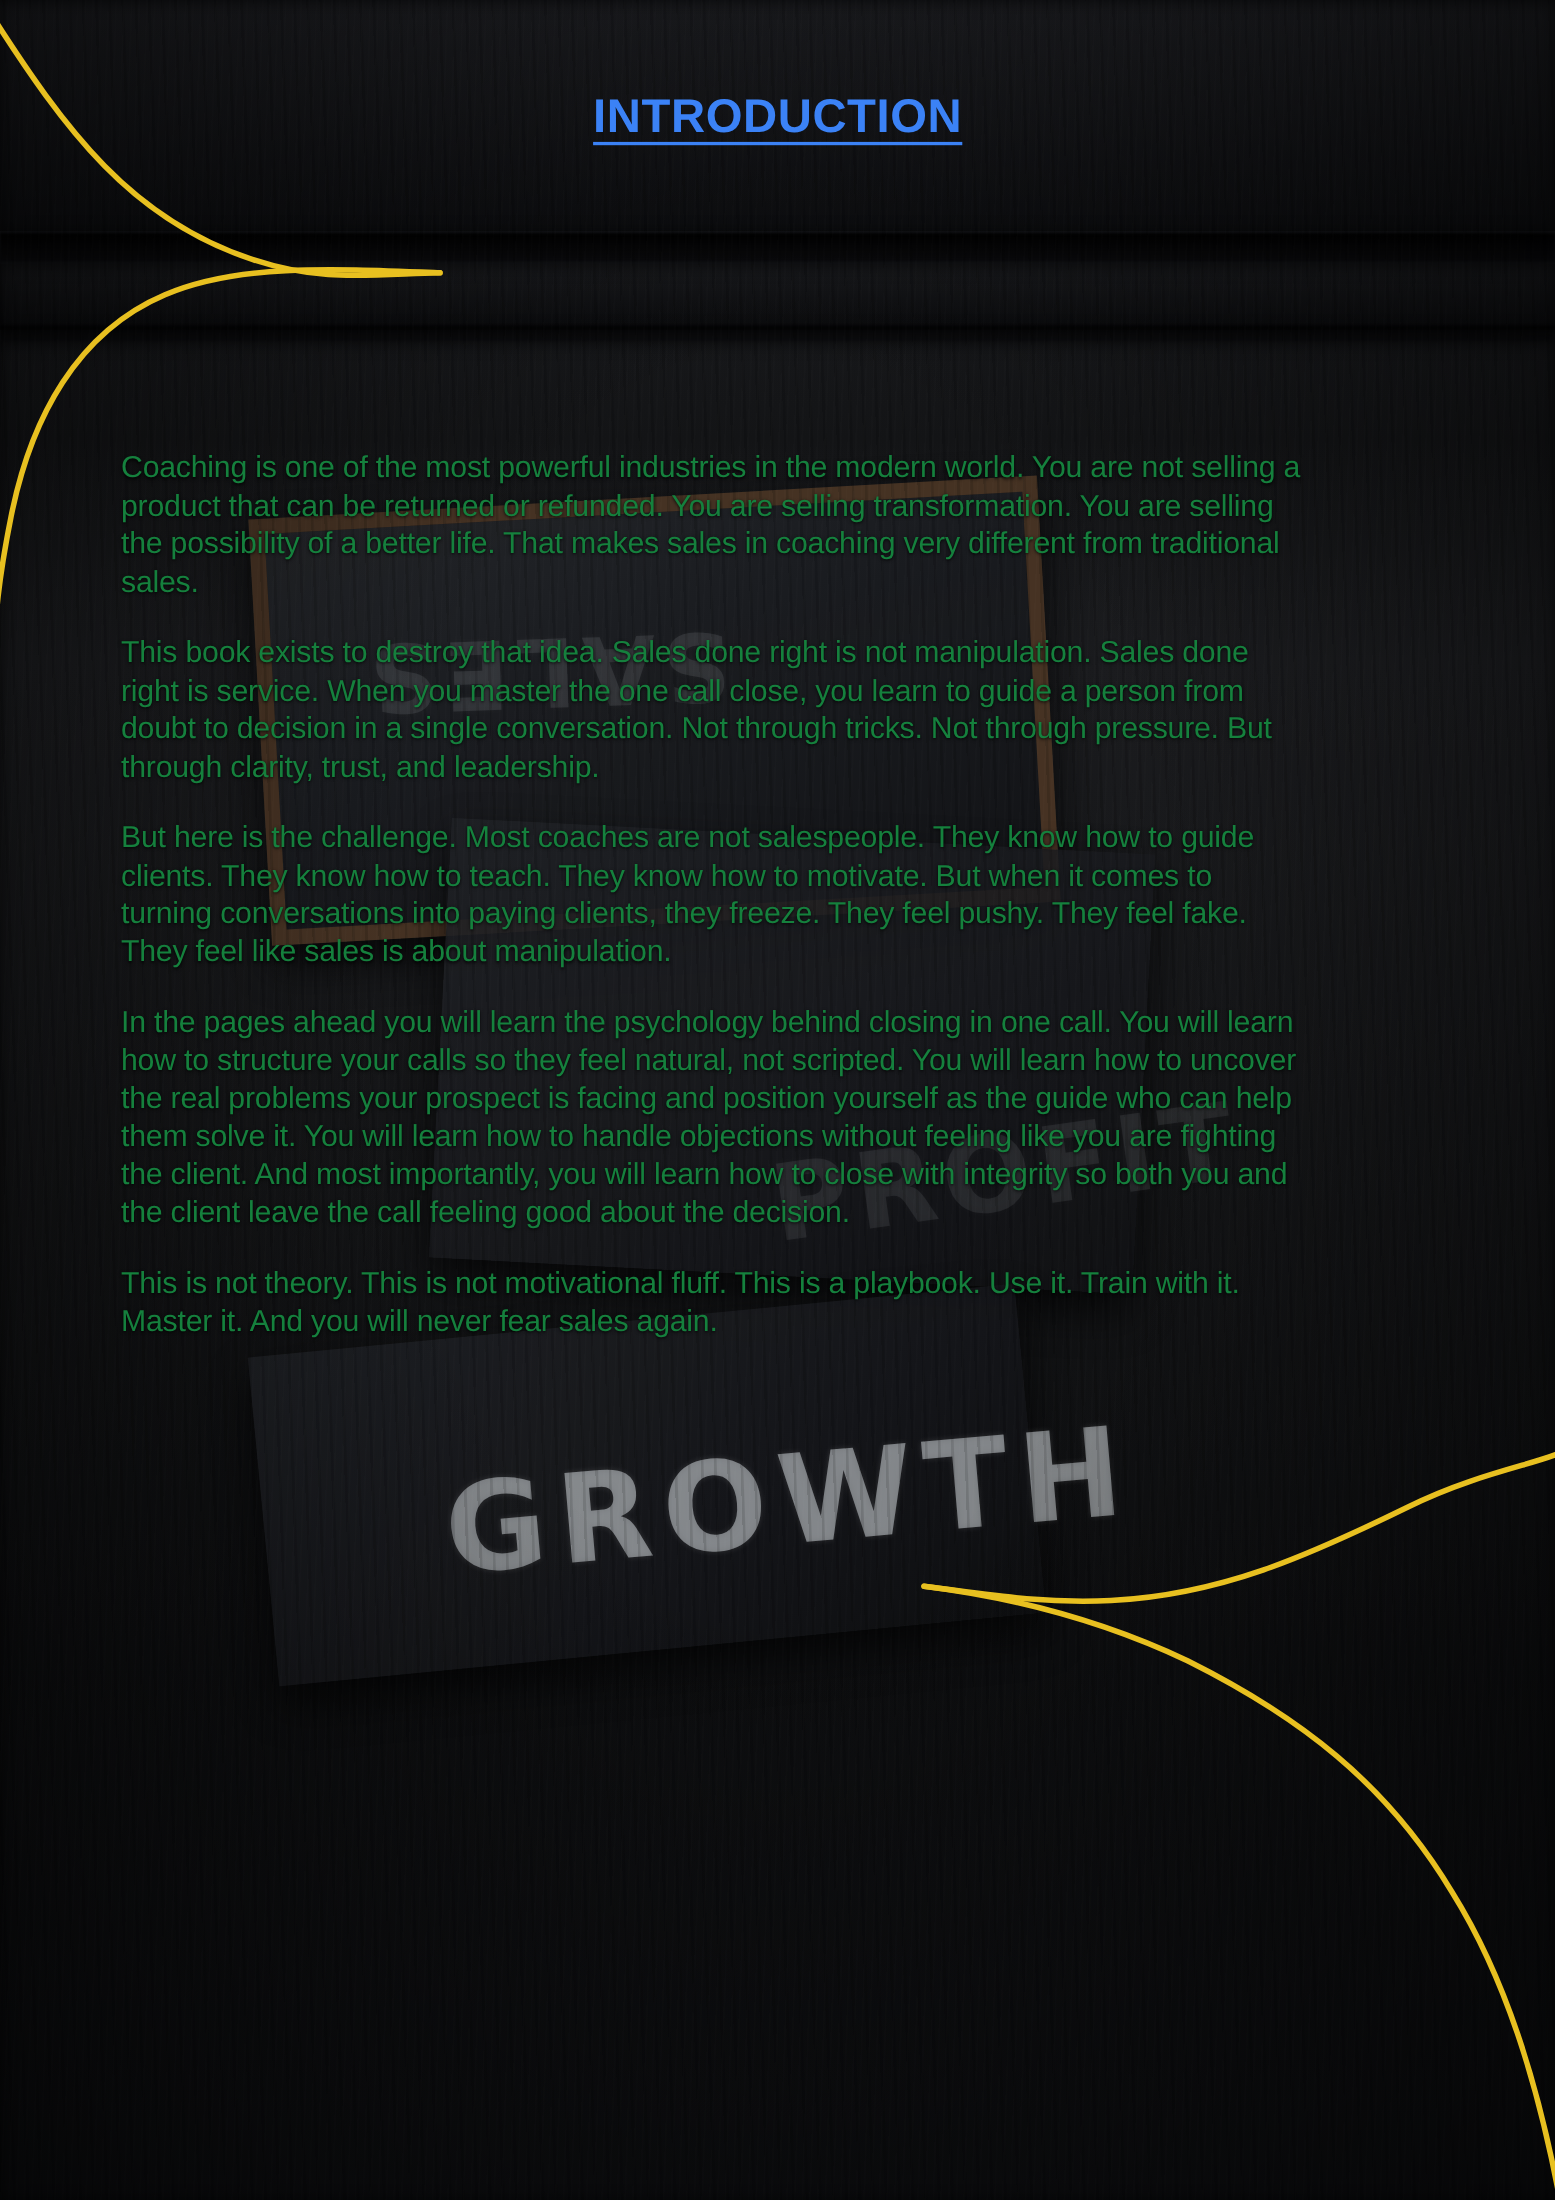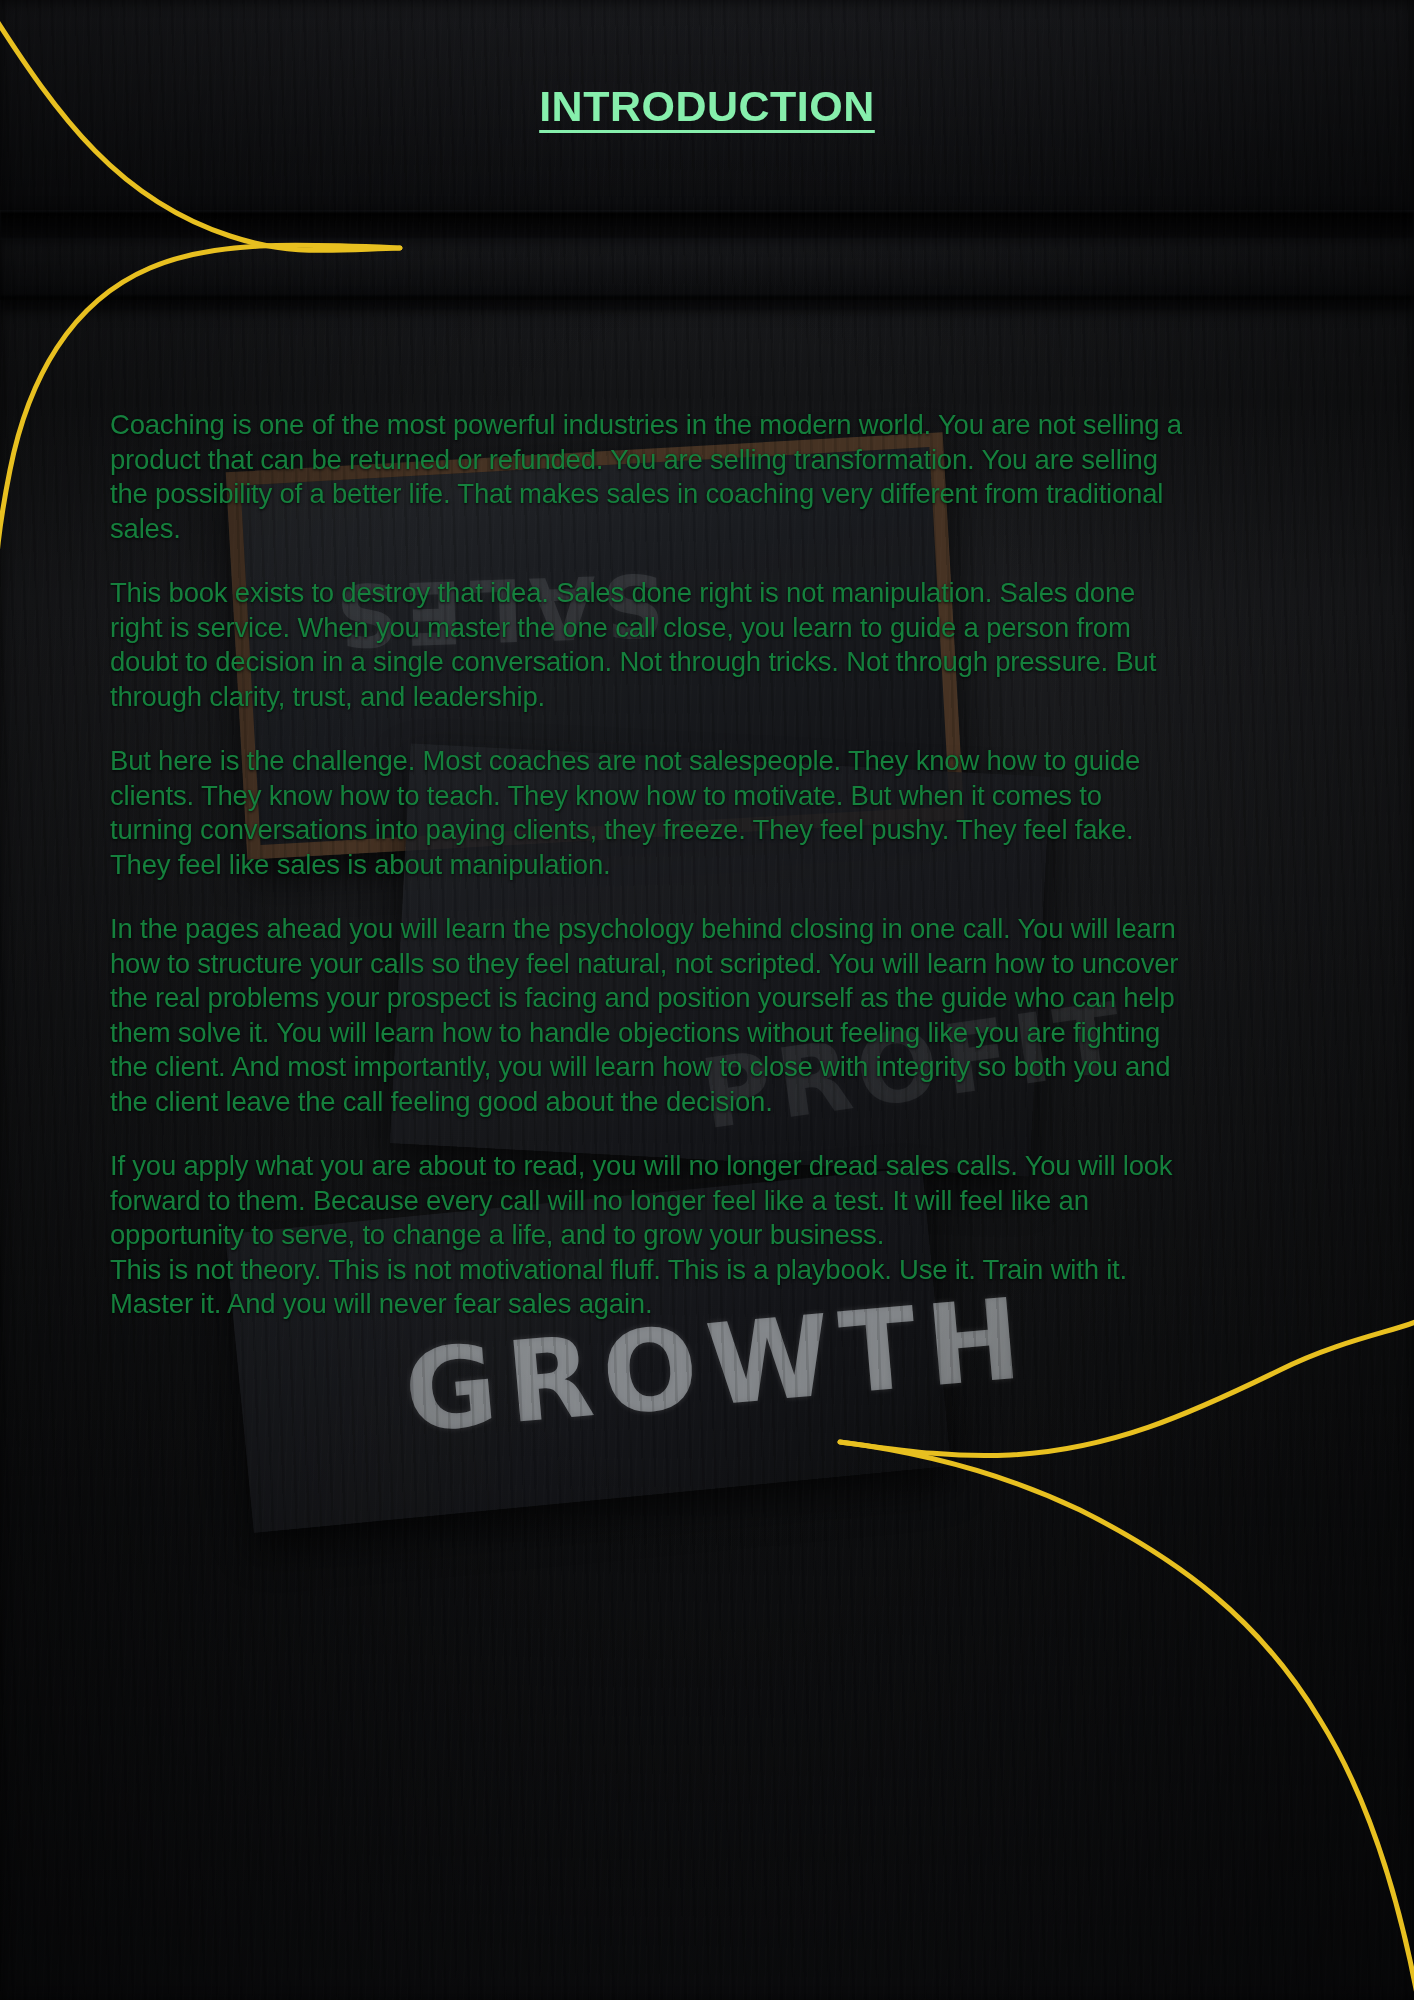--- a/index.html
+++ b/index.html
@@ -112,21 +112,21 @@
     pointer-events: none;
   }
 
   
   .title {
     position: absolute;
     top: 82px;
     left: 0;
     width: 100%;
     text-align: center;
-    color: #86efac;
+    color: #3b82f6;
     font-family: "Liberation Sans", sans-serif;
     font-weight: 700;
     font-size: 43px;
     letter-spacing: 0.5px;
     text-decoration: underline;
     text-underline-offset: 9px;
     text-decoration-thickness: 3px;
   }
 
   .body-text {
@@ -181,17 +181,16 @@
     <path d="M1420 2010 C 1400 1900, 1370 1800, 1320 1720 C 1260 1620, 1180 1560, 1080 1510 C 1000 1472, 920 1452, 840 1442" stroke="#e8c020" stroke-width="5" fill="none" stroke-linecap="round"></path>
   </svg>
 
   <div class="title">INTRODUCTION</div>
 
   <div class="body-text">
     <p>Coaching is one of the most powerful industries in the modern world. You are not selling a product that can be returned or refunded. You are selling transformation. You are selling the possibility of a better life. That makes sales in coaching very different from traditional sales.</p>
     <p>This book exists to destroy that idea. Sales done right is not manipulation. Sales done right is service. When you master the one call close, you learn to guide a person from doubt to decision in a single conversation. Not through tricks. Not through pressure. But through clarity, trust, and leadership.</p>
     <p>But here is the challenge. Most coaches are not salespeople. They know how to guide clients. They know how to teach. They know how to motivate. But when it comes to turning conversations into paying clients, they freeze. They feel pushy. They feel fake. They feel like sales is about manipulation.</p>
     <p>In the pages ahead you will learn the psychology behind closing in one call. You will learn how to structure your calls so they feel natural, not scripted. You will learn how to uncover the real problems your prospect is facing and position yourself as the guide who can help them solve it. You will learn how to handle objections without feeling like you are fighting the client. And most importantly, you will learn how to close with integrity so both you and the client leave the call feeling good about the decision.</p>
-    <p class="tight">If you apply what you are about to read, you will no longer dread sales calls. You will look forward to them. Because every call will no longer feel like a test. It will feel like an opportunity to serve, to change a life, and to grow your business.</p>
     <p>This is not theory. This is not motivational fluff. This is a playbook. Use it. Train with it. Master it. And you will never fear sales again.</p>
   </div>
 
 </div>
 
 </body></html>

